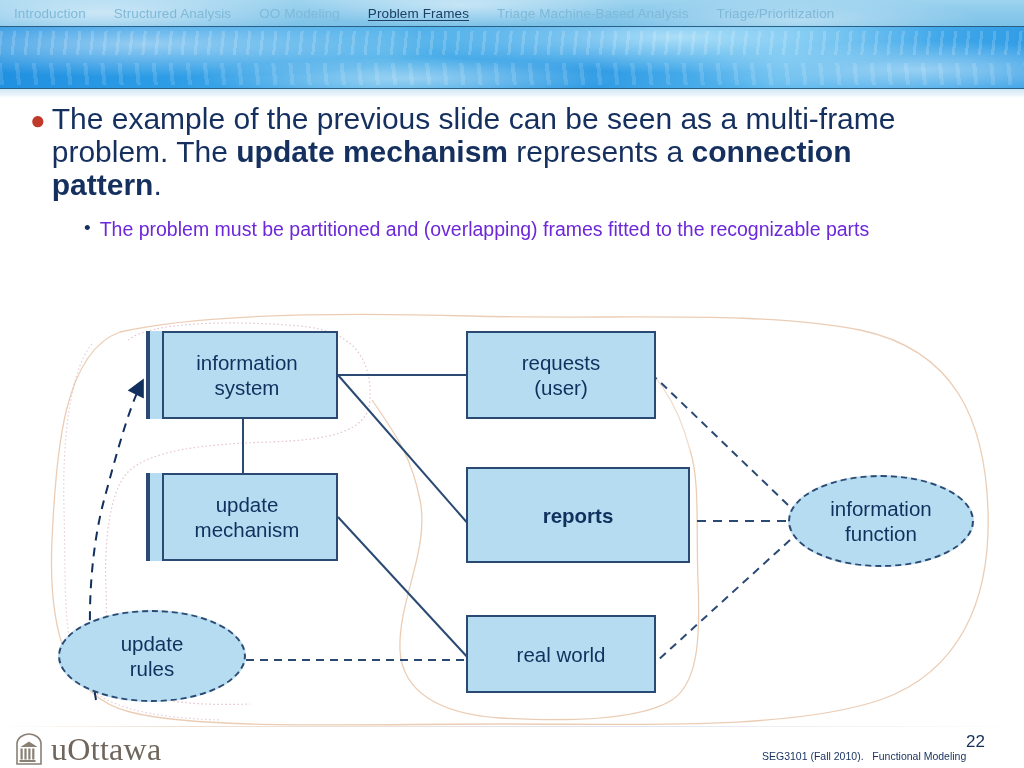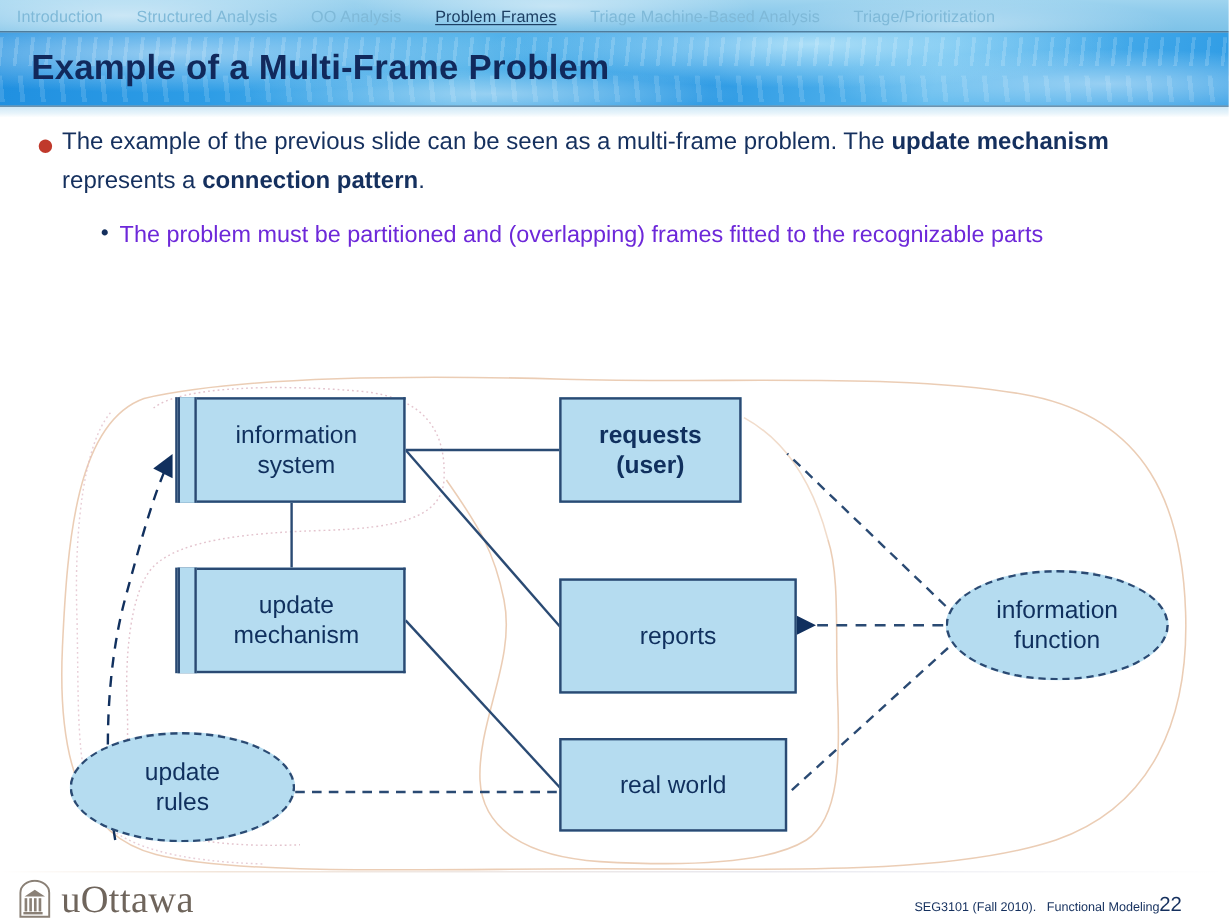--- a/index.html
+++ b/index.html
@@ -98,21 +98,21 @@
     align-items: flex-start;
   }
   .bullet-l1 .dot {
     color: #c0392b;
     font-size: 26px;
     line-height: 26px;
     margin-right: 6px;
     margin-top: 5px;
   }
   .bullet-l1 .txt {
-    font-size: 20px;
+    font-size: 30px;
     line-height: 33px;
     color: #15305e;
     max-width: 900px;
   }
   .bullet-l1 .txt b { font-weight: bold; }
 
   .bullet-l2 {
     display: flex;
     align-items: flex-start;
     margin-top: 14px;
@@ -217,39 +217,37 @@
     left: 762px; top: 750px;
     font-size: 10.5px;
     color: #15305e;
     white-space: pre;
   }
   #page-number {
     position: absolute;
     left: 966px; top: 732px;
     font-size: 17px;
     color: #15305e;
-    margin-top: 12px;
   }
 </style>
 </head>
 <body>
 
 <div id="nav-strip">
   <div class="nav-tab">Introduction</div>
   <div class="nav-tab">Structured Analysis</div>
-  <div class="nav-tab">OO Analysis</div>
+  <div class="nav-tab">OO Modeling</div>
   <div class="nav-tab active">Problem Frames</div>
   <div class="nav-tab">Triage Machine-Based Analysis</div>
   <div class="nav-tab">Triage/Prioritization</div>
 </div>
 
 <div id="title-banner">
   <div class="wave-a"></div>
   <div class="wave-b"></div>
-  <div id="slide-title">Example of a Multi-Frame Problem</div>
 </div>
 <div id="banner-foot"></div>
 
 <div id="bullets">
 
   <div class="bullet-l1">
     <span class="dot">●</span>
     <span class="txt"><span>The example of the previous slide can be seen as a multi-frame problem. The </span><b>update mechanism</b><span> represents a </span><b>connection pattern</b><span>.</span></span>
   </div>
 
@@ -305,29 +303,29 @@
     <line x1="790" y1="240" x2="656" y2="362" stroke="#2a4a73" stroke-width="2" stroke-dasharray="8 6"></line>
     <line x1="246" y1="360" x2="466" y2="360" stroke="#2a4a73" stroke-width="2" stroke-dasharray="8 6"></line>
 
     <path d="M96,400 C86,340 88,260 104,200 C116,156 128,110 142,82" fill="none" stroke="#11305e" stroke-width="2" stroke-dasharray="9 7" marker-end="url(#arrowUp)"></path>
   </svg>
 
   <div class="node machine" style="left:148px; top:31px; width:190px; height:88px;">
     <span>information<br>system</span>
   </div>
 
-  <div class="node" style="left:466px; top:31px; width:152px; height:88px;font-weight:bold;">
+  <div class="node" style="left:466px; top:31px; width:190px; height:88px;">
     <span>requests<br>(user)</span>
   </div>
 
   <div class="node machine" style="left:148px; top:173px; width:190px; height:88px;">
     <span>update<br>mechanism</span>
   </div>
 
-  <div class="node" style="left:466px; top:182px; width:198px; height:96px;">
+  <div class="node" style="left:466px; top:167px; width:224px; height:96px;font-weight:bold;">
     <span>reports</span>
   </div>
 
   <div class="node ellipse" style="left:788px; top:175px; width:186px; height:92px;">
     <span class="ellipse-shape"></span>
     <span class="ellipse-label">information<br>function</span>
   </div>
 
   <div class="node ellipse" style="left:58px; top:310px; width:188px; height:92px;">
     <span class="ellipse-shape"></span>

